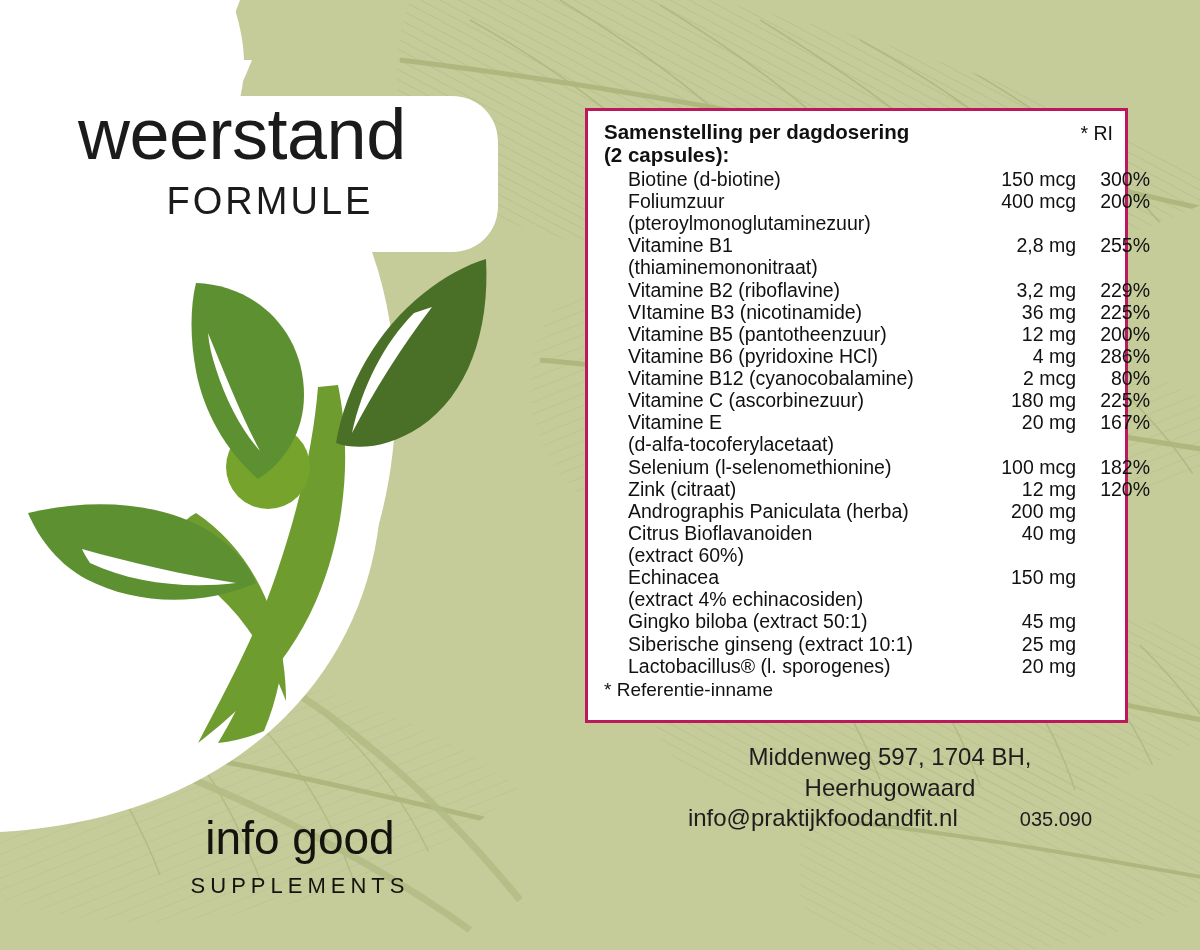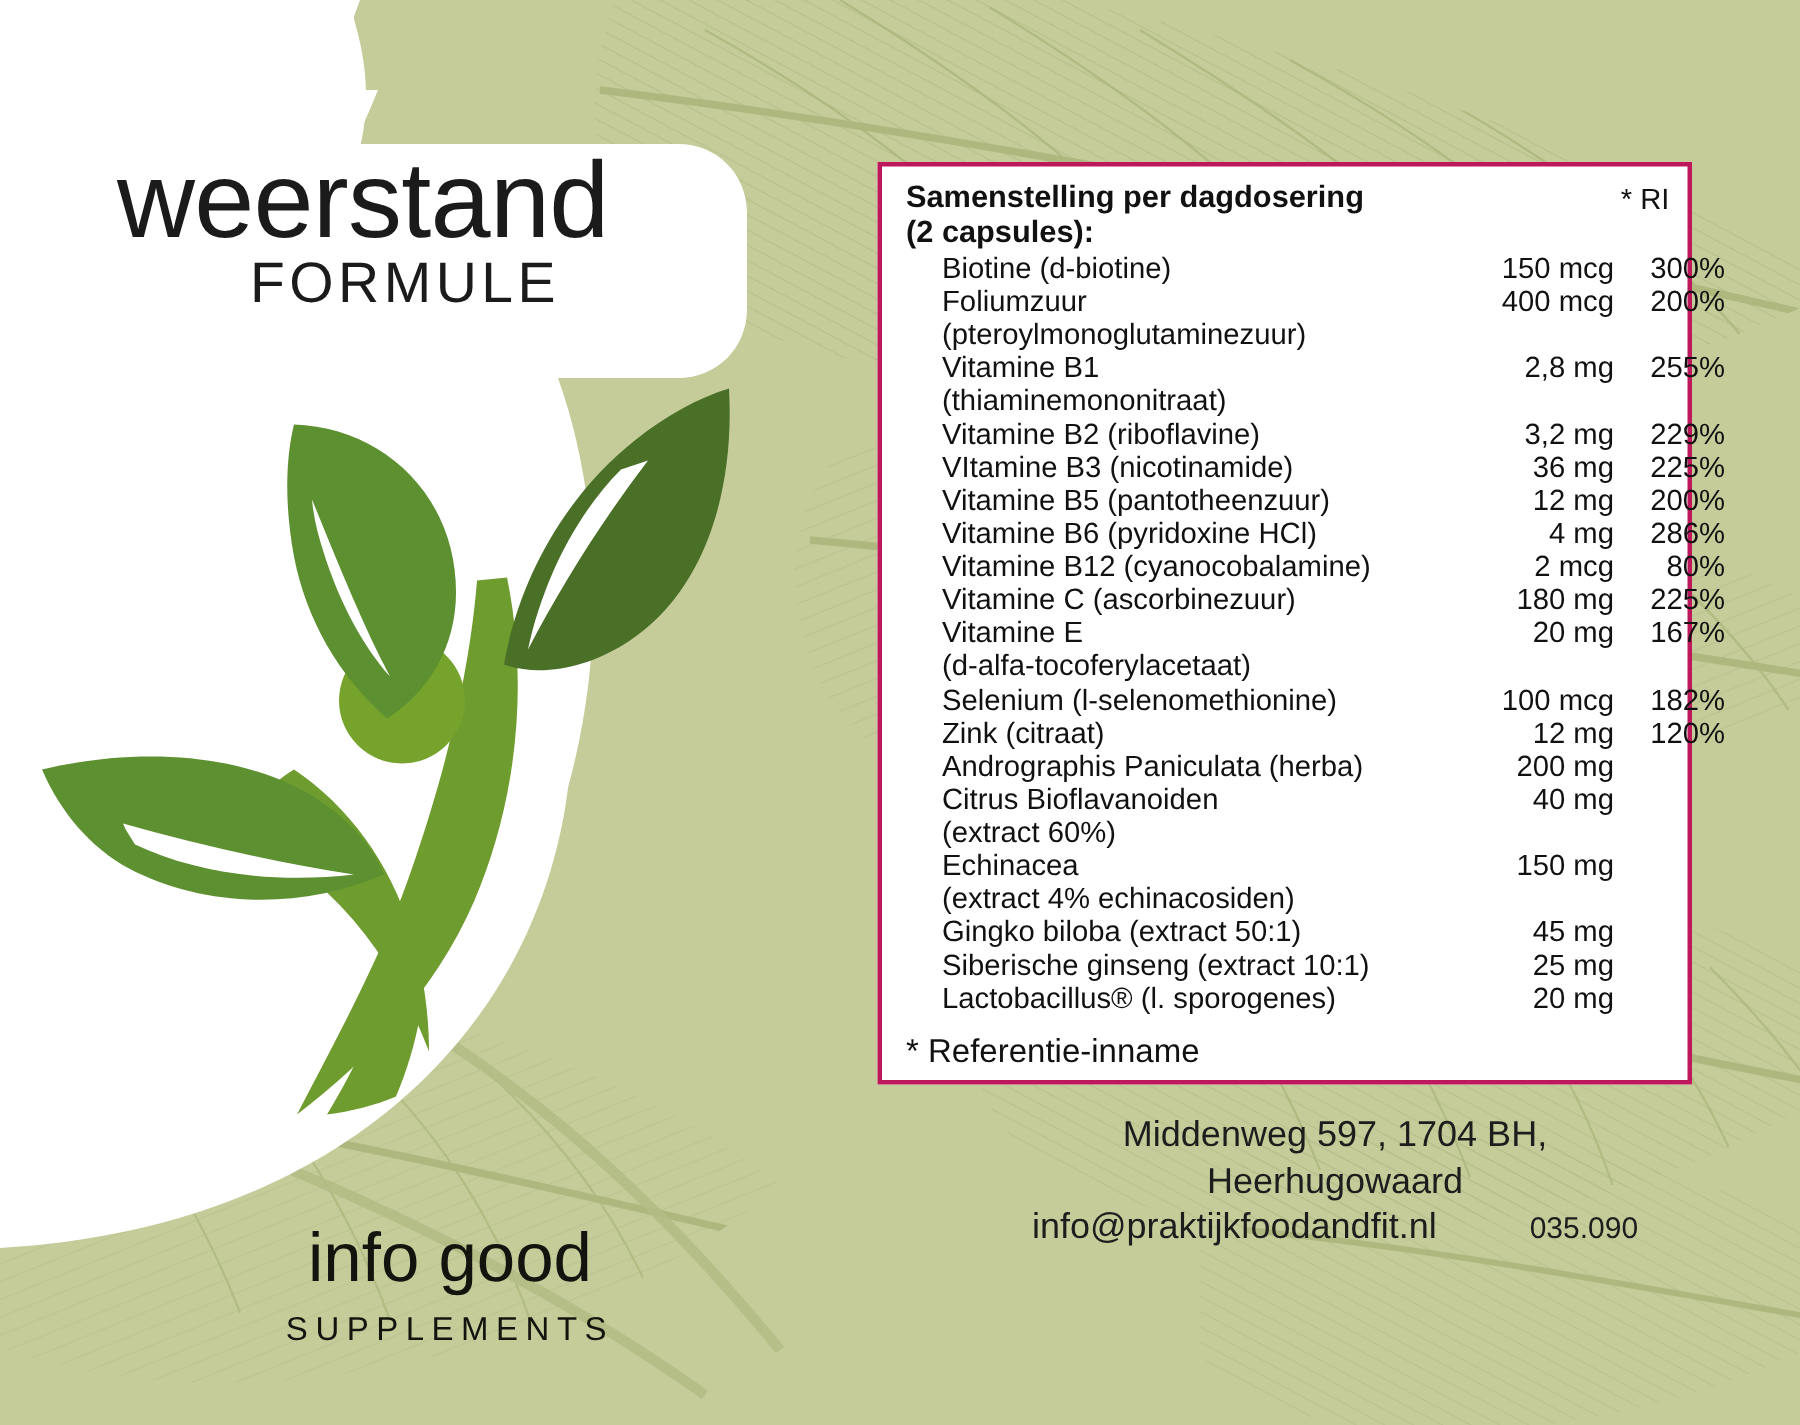--- a/index.html
+++ b/index.html
@@ -26,21 +26,21 @@
   .wordmark{
     position:absolute;left:78px;top:98px;width:420px;
     z-index:5;
   }
   .wordmark .w-main{
     font-size:72px;font-weight:400;color:#1b1b1b;
     letter-spacing:-0.5px;line-height:1;
     font-family:"Liberation Sans", sans-serif;
   }
   .wordmark .w-sub{
-    text-align:center;padding-right:36px;
+    margin-top:12px;text-align:center;padding-right:36px;
     font-size:38px;font-weight:300;color:#1b1b1b;
     letter-spacing:3px;line-height:1;
   }
   
   .brand-bottom{
     position:absolute;left:140px;top:815px;width:320px;text-align:center;z-index:5;
   }
   .brand-bottom .b-main{
     font-size:46px;font-weight:400;color:#14140f;letter-spacing:0px;line-height:1;
   }
@@ -69,21 +69,21 @@
     margin-left:24px;
   }
   table.ing td{
     font-size:19.5px;color:#111;line-height:1.135;padding:0;vertical-align:top;
     font-weight:400;white-space:nowrap;
   }
   td.c-name{width:330px;}
   td.c-amt{width:118px;text-align:right;padding-right:10px;}
   td.c-ri{width:74px;text-align:right;}
   tr.cont td.c-name{padding-bottom:0;}
-  .foot-note{font-size:22px;color:#111;line-height:1.135;margin-top:12px;}
+  .foot-note{font-size:19px;color:#111;line-height:1.135;margin-top:2px;}
   
   .addr{
     position:absolute;left:640px;top:742px;width:500px;z-index:6;
     text-align:center;
   }
   .addr .a-line{font-size:24px;color:#1d1d1d;line-height:1.28;}
   .addr .a-row{
     display:flex;justify-content:center;align-items:baseline;gap:62px;
   }
   .addr .a-code{font-size:20px;color:#1d1d1d;}

